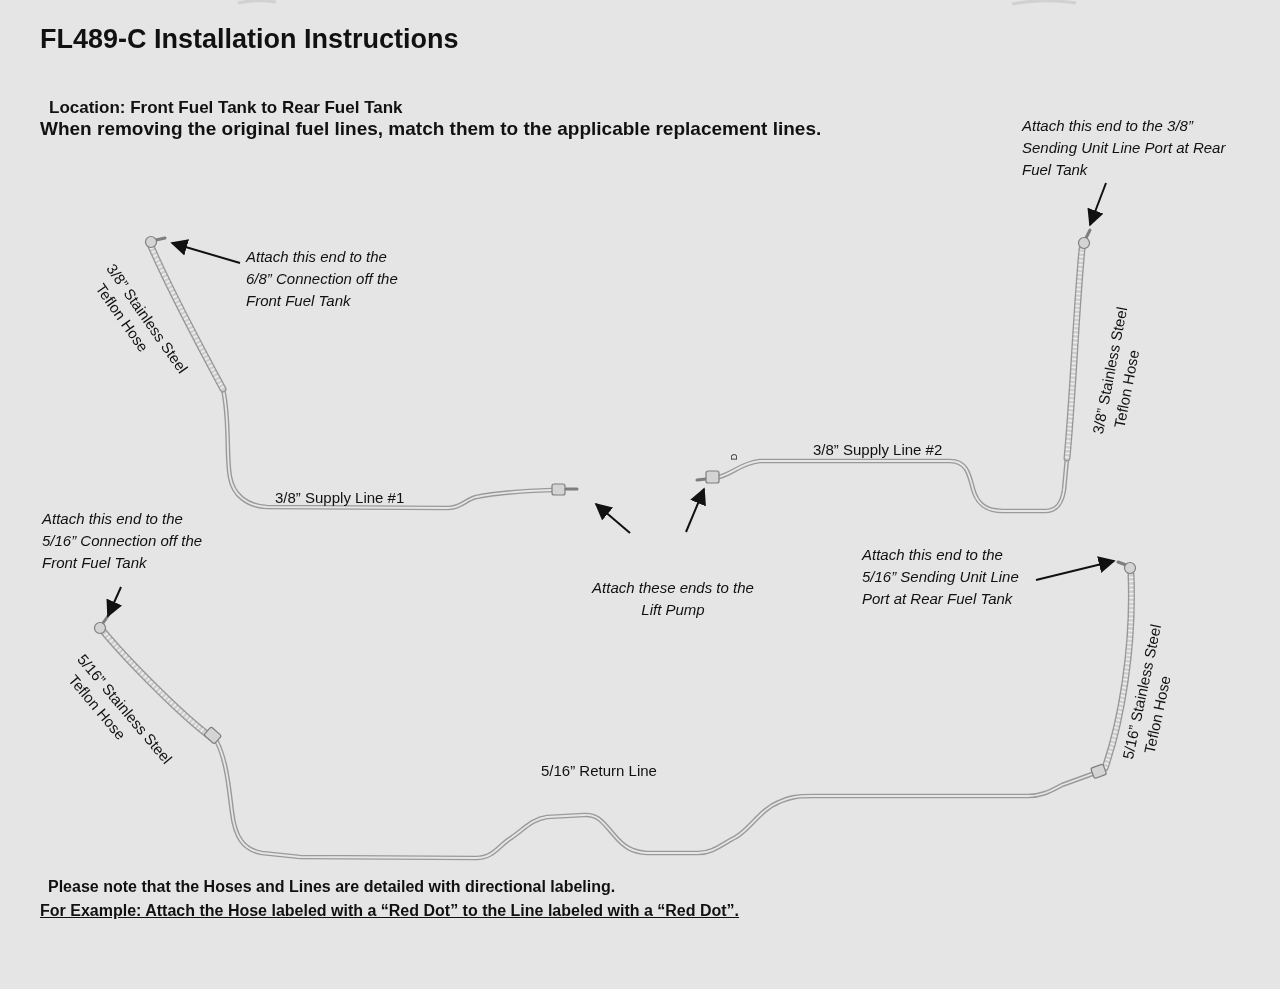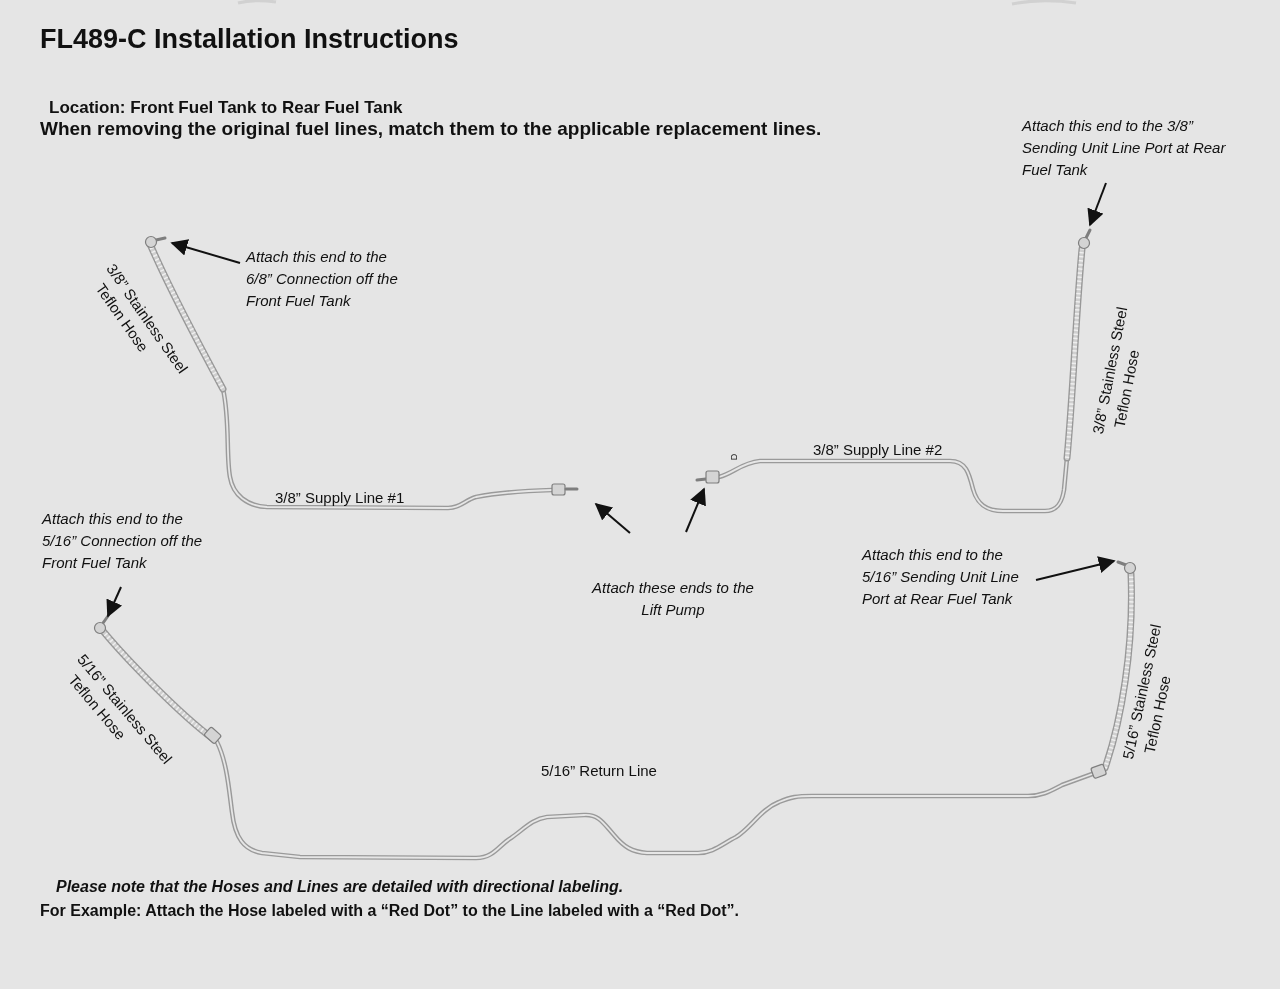--- a/index.html
+++ b/index.html
@@ -191,16 +191,16 @@
   <div class="abs hose-label" style="left:88px;top:650px;transform:rotate(50deg);">
     <span>5/16” Stainless Steel</span>
     <span>Teflon Hose</span>
   </div>
 
   <div class="abs hose-label" style="left:1118px;top:757px;transform:rotate(-78deg);">
     <span>5/16” Stainless Steel</span>
     <span>Teflon Hose</span>
   </div>
 
-  <div class="abs note-line" style="left:56px;top:878px;font-style:italic;">Please note that the Hoses and Lines are detailed with directional labeling.</div>
-  <div class="abs note-line" style="left:40px;top:902px;">For Example: Attach the Hose labeled with a “Red Dot” to the Line labeled with a “Red Dot”.</div>
+  <div class="abs note-line" style="left:48px;top:878px;">Please note that the Hoses and Lines are detailed with directional labeling.</div>
+  <div class="abs note-line" style="left:40px;top:902px;text-decoration:underline;">For Example: Attach the Hose labeled with a “Red Dot” to the Line labeled with a “Red Dot”.</div>
 
 </div>
 
 </body></html>

